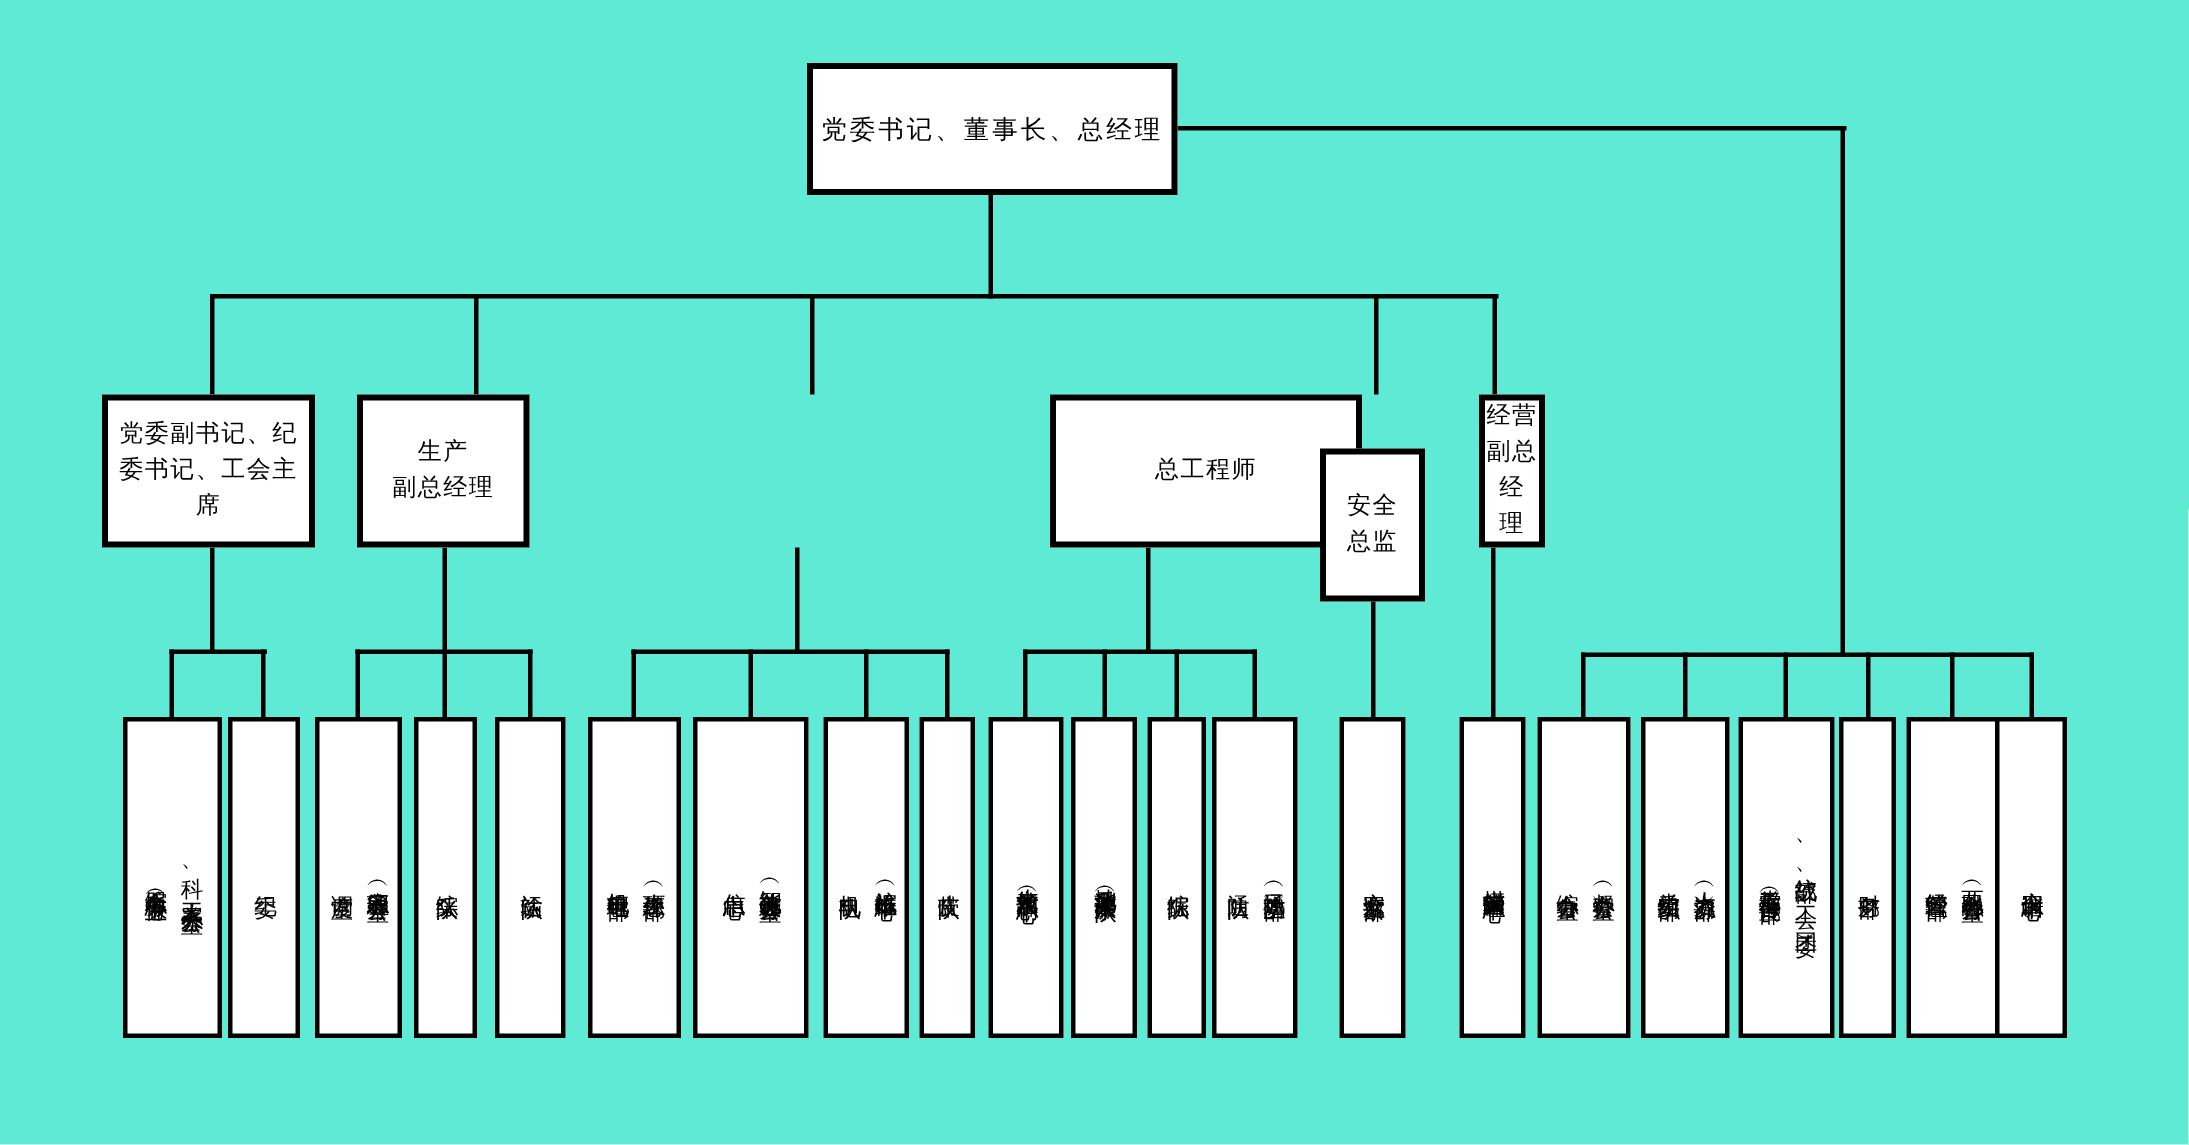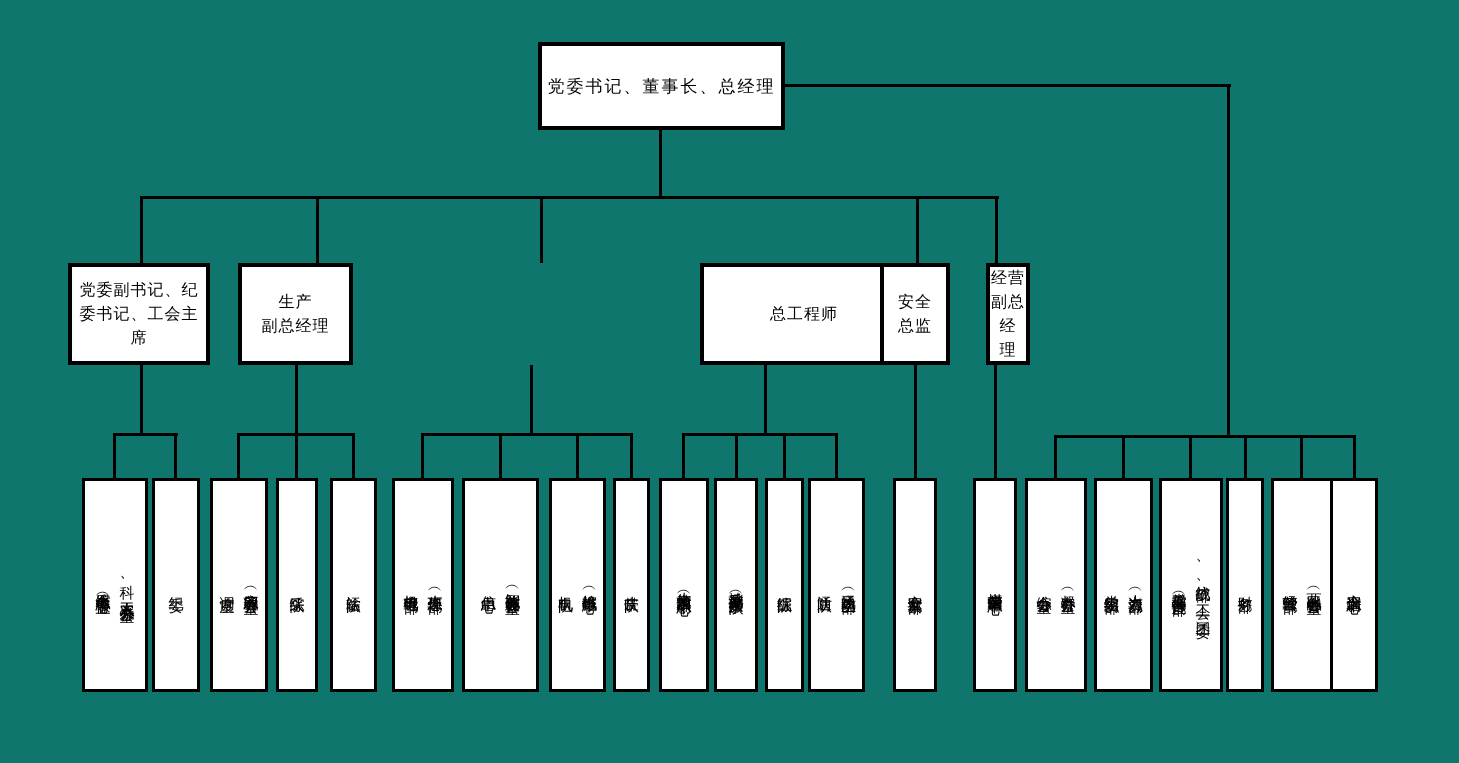--- a/index.html
+++ b/index.html
@@ -1,17 +1,17 @@
 <!DOCTYPE html>
 <html><head>
 <meta charset="utf-8">
 <style>
   html,body{margin:0;padding:0;background:#fff;}
   #canvas{
-    position:relative;width:1459px;height:763px;background:#0f766e;overflow:hidden;
+    position:relative;width:1459px;height:763px;background:#5eead4;overflow:hidden;
     font-family:"Liberation Serif","DejaVu Serif",serif;color:#000;
   }
   .hline{position:absolute;height:3px;background:#000;}
   .vline{position:absolute;width:3px;background:#000;}
   .node{
     position:absolute;box-sizing:border-box;background:#fff;
     display:flex;align-items:center;justify-content:center;text-align:center;
   }
   .lvl0{border:4px solid #000;font-size:17px;letter-spacing:2px;}
   .lvl2{border:4px solid #000;top:263px;height:102px;font-size:16px;line-height:1.5;letter-spacing:1px;}
@@ -85,21 +85,21 @@
 委书记、工会主
 席</div>
   </div>
   <div class="node lvl2" style="left:238px;width:115px;">
     <div class="htext">生产
 副总经理</div>
   </div>
   <div class="node lvl2" style="left:700px;width:208px;">
     <div class="htext">总工程师</div>
   </div>
-  <div class="node lvl2" style="left:880px;width:70px;">
+  <div class="node lvl2" style="left:880px;width:70px;margin-top:36px;">
     <div class="htext">安全
 总监</div>
   </div>
   <div class="node lvl2" style="left:962px;width:44px;margin-left:24px;">
     <div class="htext">经营
 副总经
 理</div>
   </div>
 
   <div class="node lvl3" style="left:82px;width:66px;">

